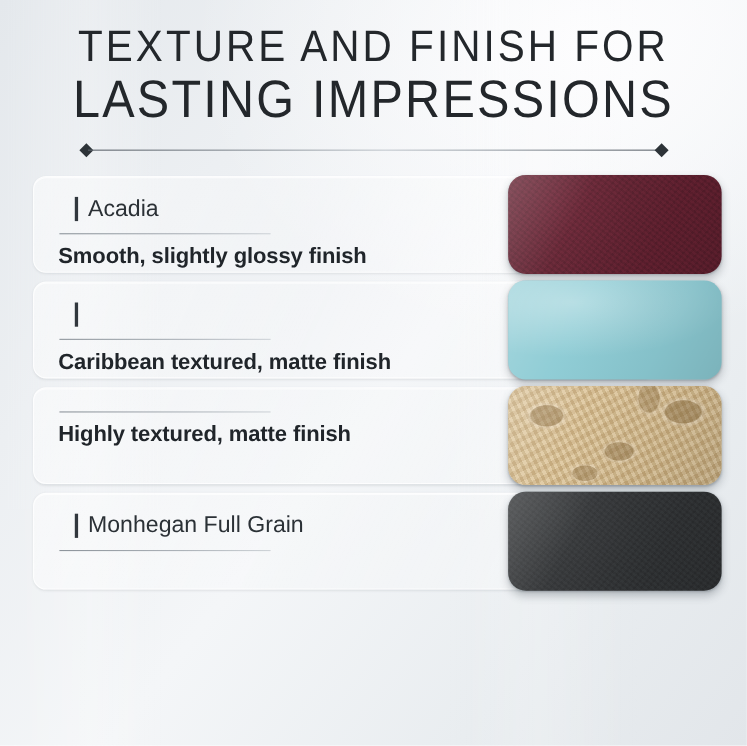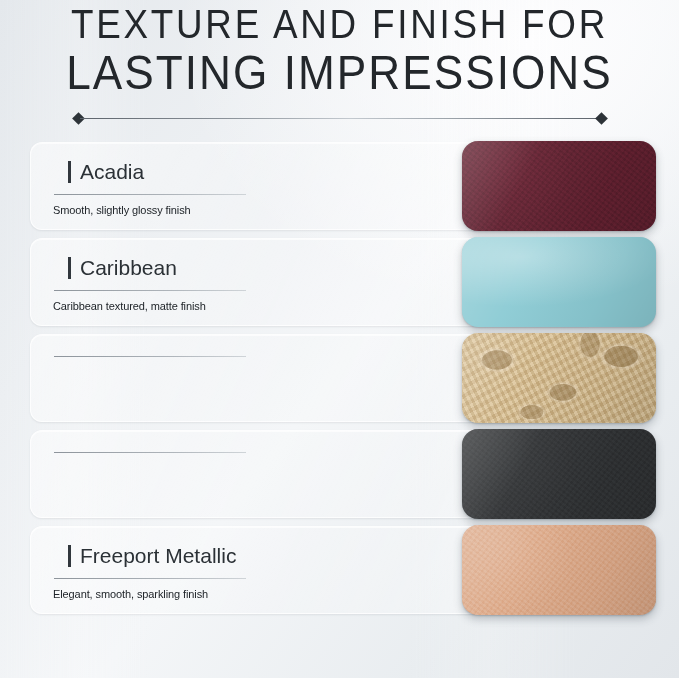--- a/index.html
+++ b/index.html
@@ -27,21 +27,21 @@
     background:
       linear-gradient(90deg, rgba(255,255,255,0) 0%, rgba(255,255,255,.35) 12%, rgba(255,255,255,0) 22%),
       linear-gradient(90deg, rgba(0,0,0,0) 60%, rgba(255,255,255,.28) 72%, rgba(0,0,0,0) 86%);
     pointer-events:none;
     opacity:.6;
   }
 
   
   .header{
     position:relative;
-    padding-top:4px;
+    padding-top:22px;
     text-align:center;
     z-index:2;
   }
   .title-line{
     display:block;
     color:#23272b;
     font-weight:300;
     line-height:1.04;
     white-space:nowrap;
     transform:scaleX(.92);
@@ -132,22 +132,22 @@
 
   .underline{
     width:192px;
     height:1px;
     margin:7px 0 0 1px;
     background:linear-gradient(90deg,#8d949b 0%, #aeb4ba 60%, #cfd4d8 100%);
   }
 
   .desc{
     margin-top:9px;
-    font-size:11px;
-    font-weight:400;
+    font-size:20px;
+    font-weight:700;
     color:#20252a;
     white-space:nowrap;
     letter-spacing:-0.1px;
   }
 
   
   .swatch{
     position:absolute;
     left:432px;
     top:-1px;
@@ -222,64 +222,52 @@
         <div class="swatch" style="background: rgb(94, 31, 46);">
           <div class="tex grain"></div>
           <div class="sheen"></div>
         </div>
       </div>
       <div class="row">
         <div class="card">
           <div class="card-body">
             <div class="name-row">
               <span class="accent-bar"></span>
-              <span class="name">Caribbean</span>
             </div>
             <div class="underline"></div>
             <div class="desc">Caribbean textured, matte finish</div>
           </div>
         </div>
         <div class="swatch" style="background: rgb(140, 203, 212);">
           <div class="tex matte-soft"></div>
           <div class="sheen"></div>
         </div>
       </div>
       <div class="row">
         <div class="card">
           <div class="card-body">
             <div class="underline"></div>
+            <div class="desc">Highly textured, matte finish</div>
           </div>
         </div>
         <div class="swatch" style="background: rgb(217, 189, 140);">
           <div class="tex floral"></div>
           <div class="sheen"></div>
         </div>
       </div>
       <div class="row">
         <div class="card">
           <div class="card-body">
+            <div class="name-row">
+              <span class="accent-bar"></span>
+              <span class="name">Monhegan Full Grain</span>
+            </div>
             <div class="underline"></div>
           </div>
         </div>
         <div class="swatch" style="background: rgb(47, 49, 51);">
           <div class="tex grain"></div>
           <div class="sheen"></div>
         </div>
       </div>
-      <div class="row">
-        <div class="card">
-          <div class="card-body">
-            <div class="name-row">
-              <span class="accent-bar"></span>
-              <span class="name">Freeport Metallic</span>
-            </div>
-            <div class="underline"></div>
-            <div class="desc">Elegant, smooth, sparkling finish</div>
-          </div>
-        </div>
-        <div class="swatch" style="background: rgb(220, 168, 135);">
-          <div class="tex grain"></div>
-          <div class="sheen"></div>
-        </div>
-      </div>
     </div>
 
 </div>
 
 </body></html>

